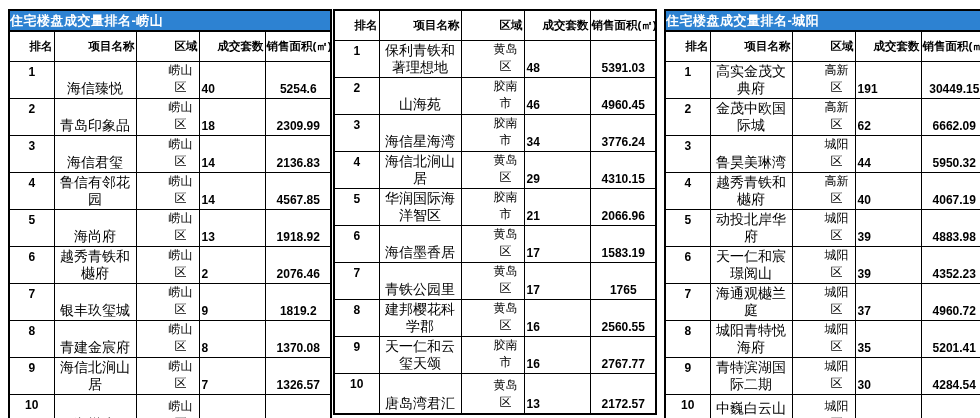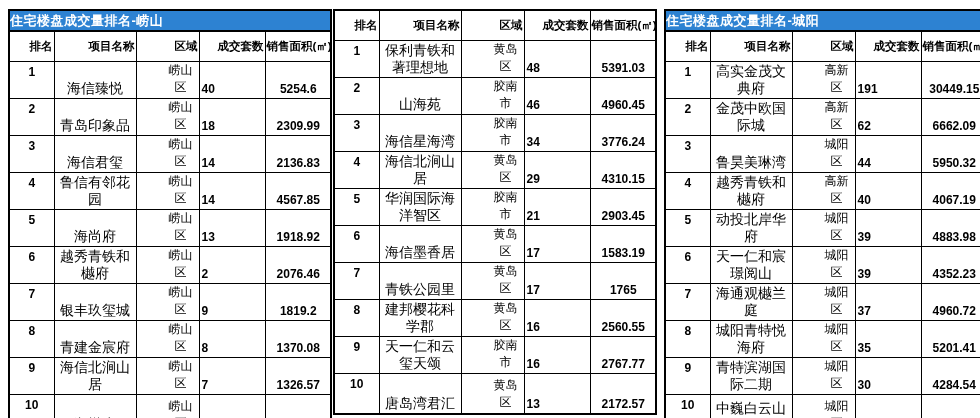--- a/index.html
+++ b/index.html
@@ -243,21 +243,21 @@
     <td class="name">海信北涧山居</td>
     <td class="region">黄岛区</td>
     <td class="count">29</td>
     <td class="area">4310.15</td>
   </tr>
         <tr class="data-row">
     <td class="rank">5</td>
     <td class="name">华润国际海洋智区</td>
     <td class="region">胶南市</td>
     <td class="count">21</td>
-    <td class="area">2903.45</td>
+    <td class="area">2066.96</td>
   </tr>
         <tr class="data-row">
     <td class="rank">6</td>
     <td class="name">海信墨香居</td>
     <td class="region">黄岛区</td>
     <td class="count">17</td>
     <td class="area">1583.19</td>
   </tr>
         <tr class="data-row">
     <td class="rank">7</td>

